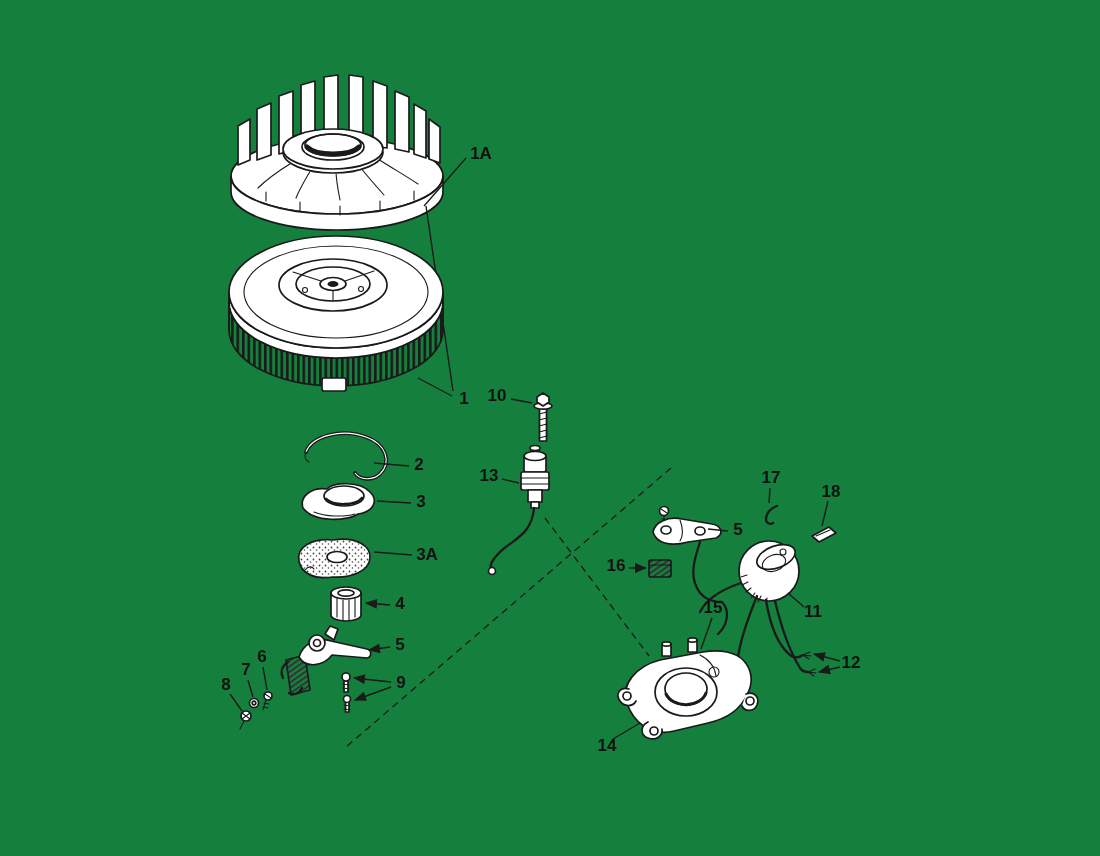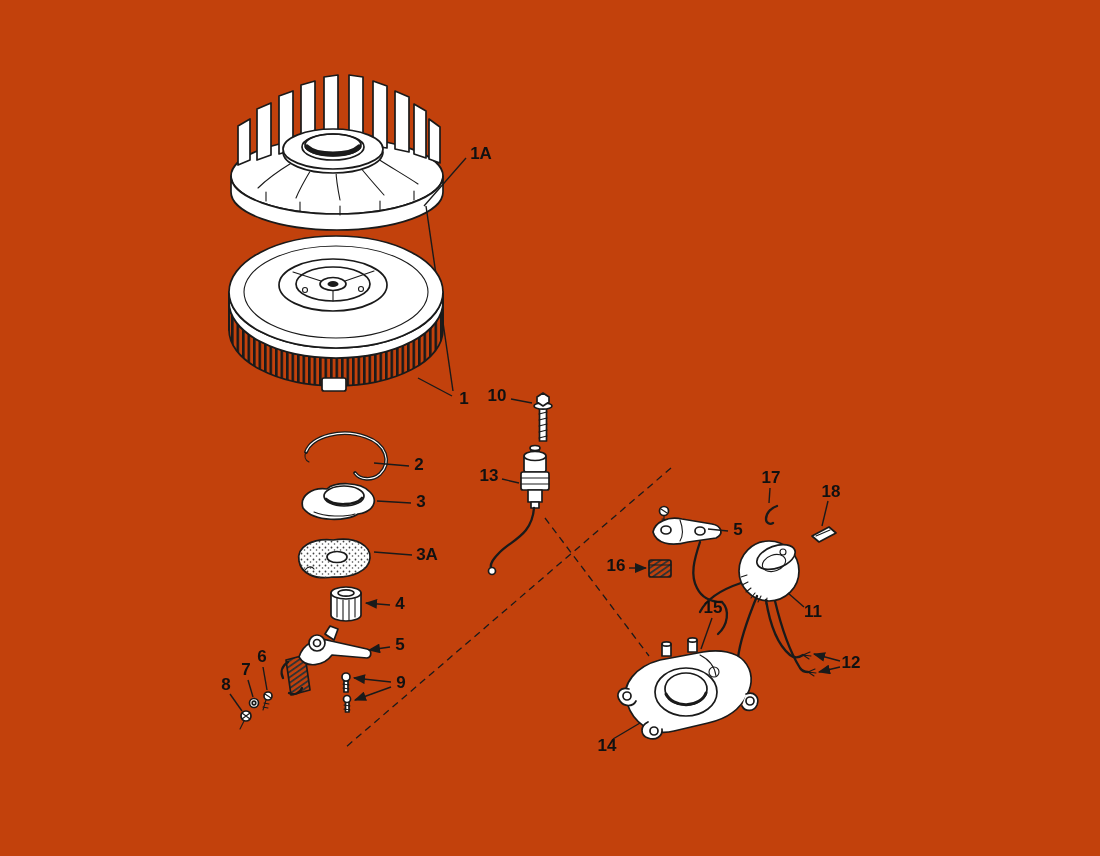--- a/index.html
+++ b/index.html
@@ -1,16 +1,16 @@
 <!DOCTYPE html>
 <html><head>
 <meta charset="utf-8">
 <style>
   html,body{margin:0;padding:0;background:#d9d9d9;}
-  .page{width:1100px;height:856px;background:#c2410c;position:relative;overflow:hidden;
+  .page{width:1100px;height:856px;background:#15803d;position:relative;overflow:hidden;
         font-family:"Liberation Sans", sans-serif;}
   svg{display:block;}
   .part{stroke:#1a1a1a;stroke-width:1.7;fill:none;stroke-linecap:round;stroke-linejoin:round;}
   .wh{fill:#ffffff;}
   .thin{stroke-width:1.1;}
   .thick{stroke-width:3.8;}
   .wire{stroke:#1a1a1a;stroke-width:2.3;fill:none;stroke-linecap:round;}
   .leader{stroke:#1a1a1a;stroke-width:1.4;}
   .part-label{font-family:"Liberation Sans", sans-serif;font-weight:bold;font-size:17px;
               fill:#111;text-anchor:middle;dominant-baseline:middle;}

